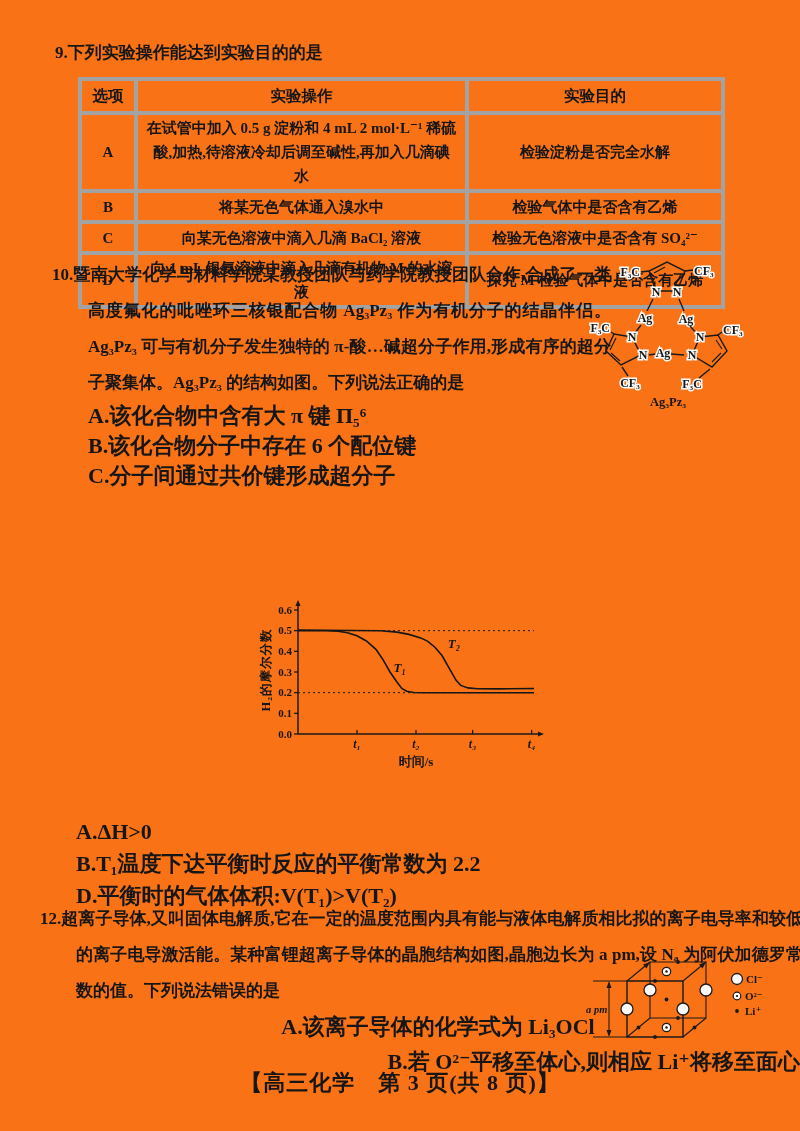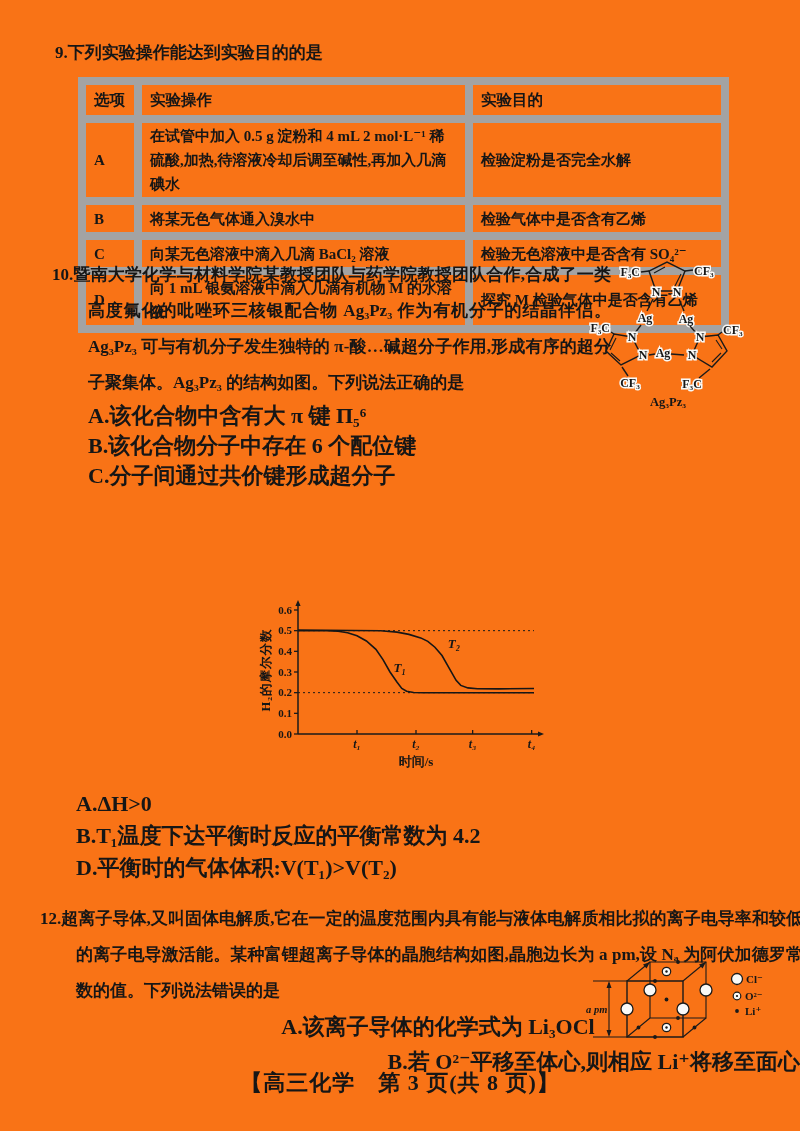--- a/index.html
+++ b/index.html
@@ -6,21 +6,21 @@
   .page{position:relative;width:800px;height:1131px;margin:0 auto;background:#f97316;
         font-family:"Liberation Serif","DejaVu Serif",serif;font-weight:700;color:#161616;
         overflow:hidden;}
   .abs{position:absolute;}
   .stem{font-size:17px;line-height:36px;text-align:justify;padding-left:36px;text-indent:-36px;}
   .options .opt{font-size:22px;line-height:30px;margin-left:36px;white-space:nowrap;}
   
   .q9stem{font-size:17px;line-height:26px;margin-left:15px;}
   table.exp{border-collapse:collapse;margin-left:38px;margin-top:11px;width:643px;
             font-size:15px;table-layout:fixed;}
-  table.exp th,table.exp td{border:8px solid #a3a3a3;text-align:left;vertical-align:middle;
+  table.exp th,table.exp td{border:4px solid #a3a3a3;text-align:center;vertical-align:middle;
             padding:1px 8px;line-height:24px;}
   table.exp th{height:28px;font-size:15.5px;}
   tr.rowA td{height:58px;}
   tr.rowS td{height:25px;}
   td.op2{text-align:justify;}
   
   .chartwrap{position:absolute;left:240px;top:598px;width:320px;height:176px;}
   .chartwrap svg{margin-left:16px;display:block;}
   .ylabel{position:absolute;left:-30px;top:64px;width:112px;height:16px;text-align:center;
           transform:rotate(-90deg);font-size:12.5px;letter-spacing:1px;}
@@ -165,23 +165,23 @@
         <line x1="275.64" y1="132" x2="275.64" y2="136" stroke="#1a1a1a" stroke-width="1.3"></line>
         <text x="275.64" y="150" font-size="12" font-style="italic" text-anchor="middle">t₄</text>
         <polyline points="42.0,32.7 70.3,32.7 82.1,33.3 91.6,34.7 101.0,37.8 110.4,43.0 119.9,51.3 127.0,61.6 134.0,74.0 141.1,84.3 145.8,90.5 150.6,93.2 157.6,94.5 167.1,94.7 278.0,94.7" fill="none" stroke="#161616" stroke-width="1.6"></polyline>
         <text x="137.58" y="74" font-size="13" font-style="italic">T₁</text>
         <polyline points="42.0,32.0 124.6,32.7 141.1,34.1 152.9,36.4 164.7,39.9 171.8,43.4 178.9,49.2 186.0,57.5 193.0,69.9 200.1,82.3 204.8,87.4 211.9,89.9 221.4,90.7 242.6,90.9 278.0,90.5" fill="none" stroke="#161616" stroke-width="1.6"></polyline>
         <text x="191.86" y="50.233333333333334" font-size="13" font-style="italic">T₂</text>
         <text x="160" y="168" font-size="13" text-anchor="middle">时间/s</text>
       </svg>
   </div>
 
-  <div class="abs options" style="top:788px;left:40px;">
+  <div class="abs options" style="top:816px;left:40px;">
     <div class="opt" style="line-height:32px;">A.ΔH&gt;0</div>
-    <div class="opt" style="line-height:32px;">B.T₁温度下达平衡时反应的平衡常数为 4.2</div>
+    <div class="opt" style="line-height:32px;">B.T₁温度下达平衡时反应的平衡常数为 2.2</div>
     <div class="opt" style="line-height:32px;">D.平衡时的气体体积:V(T₁)&gt;V(T₂)</div>
   </div>
 
   <div class="abs" style="top:901px;left:40px;width:760px;">
     <div class="stem" style="width:727px;">12.超离子导体,又叫固体电解质,它在一定的温度范围内具有能与液体电解质相比拟的离子电导率和较低的离子电导激活能。某种富锂超离子导体的晶胞结构如图,晶胞边长为 a pm,设 Nₐ 为阿伏加德罗常数的值。下列说法错误的是</div>
     <div class="options">
       <div class="opt" style="line-height:35px;text-align:center;">A.该离子导体的化学式为 Li₃OCl</div>
       <div class="opt" style="line-height:35px;text-align:right;">B.若 O²⁻平移至体心,则相应 Li⁺将移至面心</div>
     </div>
 

